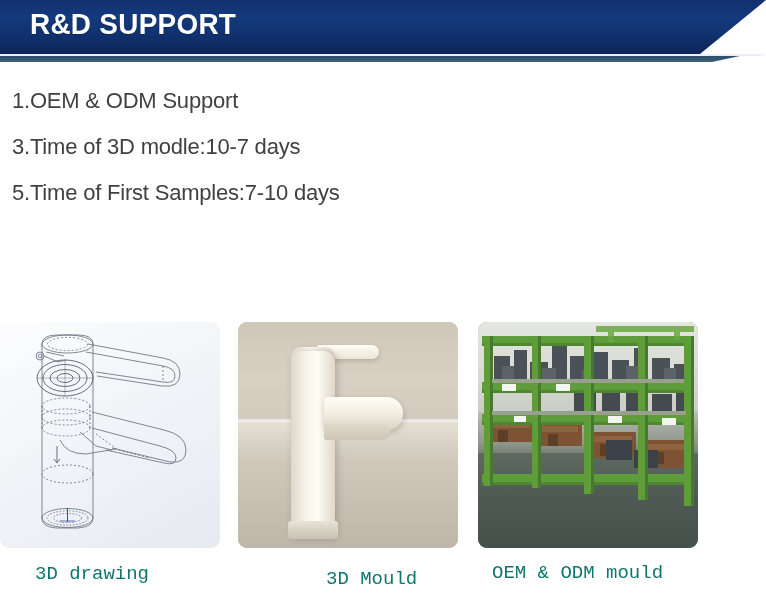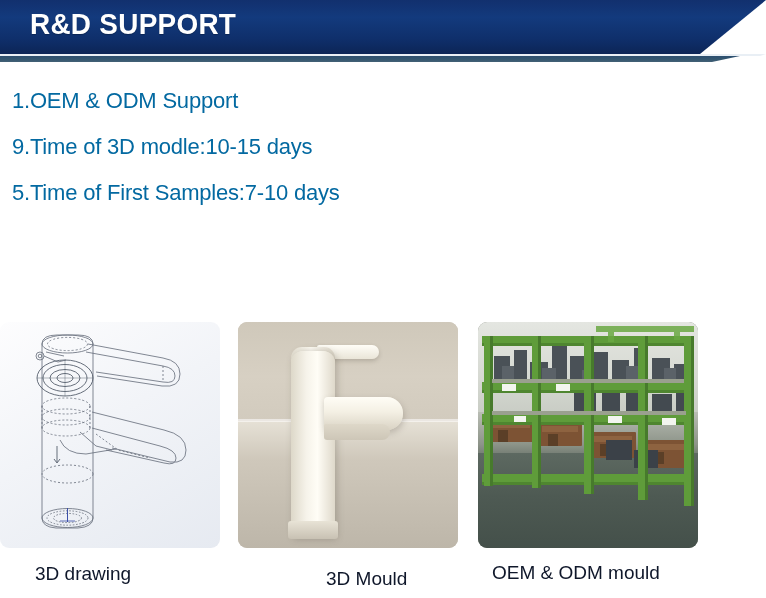--- a/index.html
+++ b/index.html
@@ -37,21 +37,21 @@
   .header-underbar{
     position:absolute;left:0;top:56px;width:766px;height:6px;
     background:linear-gradient(180deg,#2d4f70 0%,#33566f 55%,#436176 100%);
     -webkit-clip-path:polygon(0 0,740px 0,712px 6px,0 6px);
     clip-path:polygon(0 0,740px 0,712px 6px,0 6px);
   }
 
   
   .list{position:absolute;left:12px;top:78px;width:600px;}
   .list-item{
-    color:#0369a1;
+    color:#404040;
     font-size:22px;
     line-height:46px;
     font-family:"Liberation Sans","DejaVu Sans",sans-serif;
     letter-spacing:-0.2px;
     white-space:nowrap;
   }
 
   
   .card{position:absolute;top:322px;width:220px;height:226px;border-radius:9px;overflow:hidden;}
   #card-0{left:0px;}
@@ -93,42 +93,42 @@
     background:linear-gradient(180deg,#e4e6e1 0%,#d6d9d2 60%,#c7cbc3 100%);}
   .p3-floor{position:absolute;left:0;top:58%;width:100%;height:42%;
     background:linear-gradient(180deg,#5d6961 0%,#4e5a53 45%,#44504a 100%);}
   .p3-midband{position:absolute;left:0;top:40%;width:100%;height:20%;
     background:linear-gradient(180deg,#b9bdb4 0%,#8d9489 70%,#6d766d 100%);}
   .p3-svg{position:absolute;inset:0;}
 
   
   .caption{
     position:absolute;
-    color:#0f172a;
+    color:#0f766e;
     font-size:19px;
-    font-family:Liberation Sans, sans-serif;
+    font-family:Liberation Mono, monospace;
     white-space:nowrap;
   }
   #caption-0{left:35px;top:563px;}
   #caption-1{left:290px;top:568px;margin-left:36px;}
   #caption-2{left:492px;top:562px;}
 </style>
 </head>
 <body>
 
 <div class="header-wrap">
   <div class="header-bar"></div>
   <div class="header-title">R&amp;D SUPPORT</div>
   <div class="header-thinline"></div>
   <div class="header-underbar"></div>
 </div>
 
 <div class="list">
   <div class="list-item">1.OEM &amp; ODM Support</div>
-  <div class="list-item">9.Time of 3D modle:10-15 days</div>
+  <div class="list-item">3.Time of 3D modle:10-7 days</div>
   <div class="list-item">5.Time of First Samples:7-10 days</div>
 </div>
 
 <div class="card" id="card-0">
   <div class="cad-bg"></div>
   <svg class="cad-svg" viewBox="0 0 220 226">
     <g fill="none" stroke="#6b7280" stroke-width="0.85">
 
       <path d="M42 22 Q42 13 57 13 L78 13 Q93 13 93 22 L93 196 Q93 205 78 206 L56 206 Q42 205 42 196 Z"></path>
 

